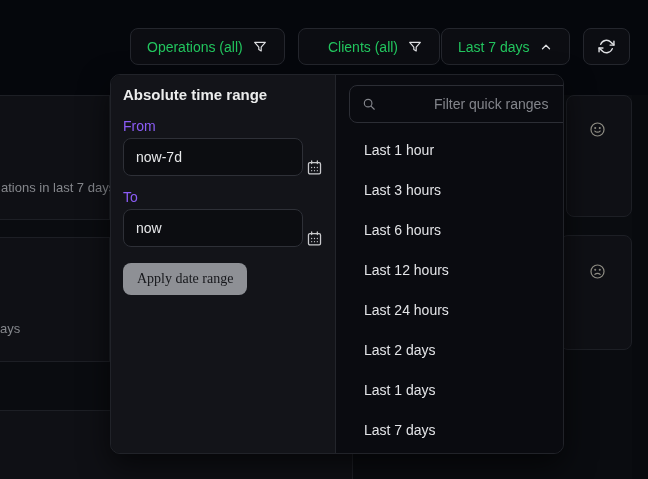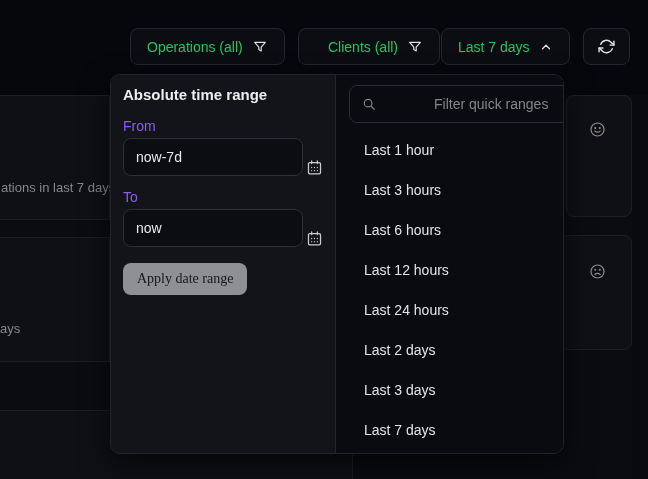--- a/index.html
+++ b/index.html
@@ -203,19 +203,19 @@
         <input type="text" placeholder="Filter quick ranges" style="">
       </div>
 
       <ul class="quick-list">
           <li>Last 1 hour</li>
           <li>Last 3 hours</li>
           <li>Last 6 hours</li>
           <li>Last 12 hours</li>
           <li>Last 24 hours</li>
           <li>Last 2 days</li>
-          <li>Last 3 days</li>
+          <li>Last 1 days</li>
           <li>Last 7 days</li>
         </ul>
     </div>
 
   </div>
 </div>
 
 </body></html>

